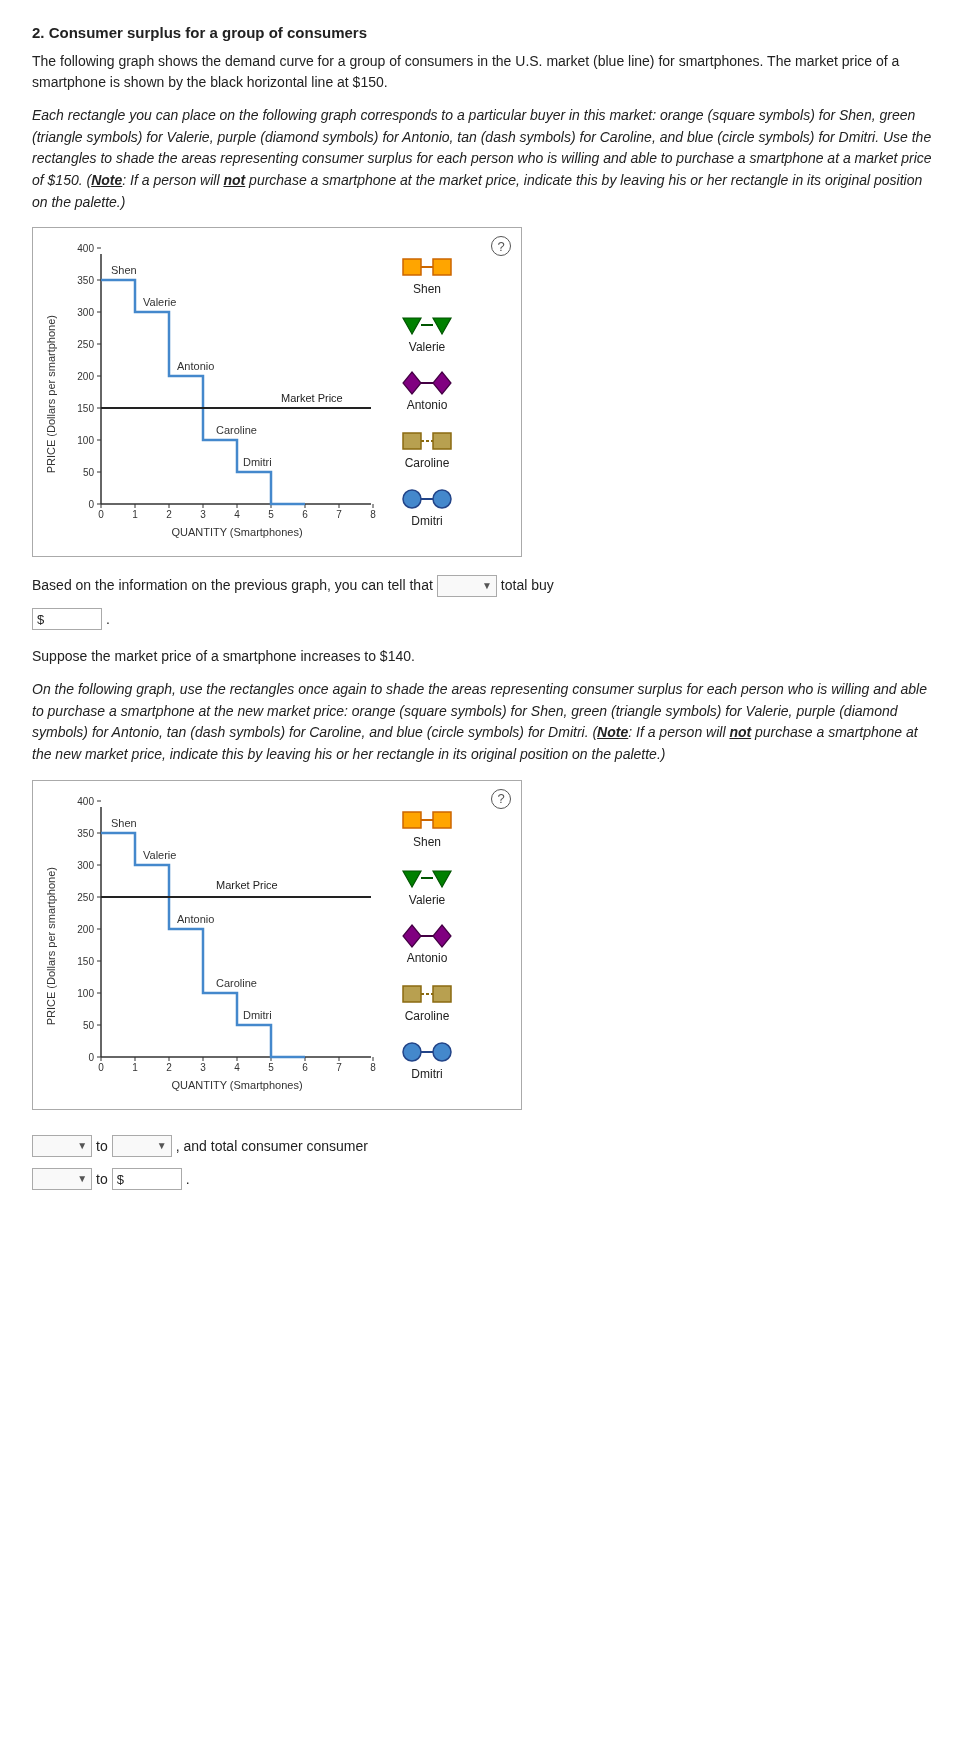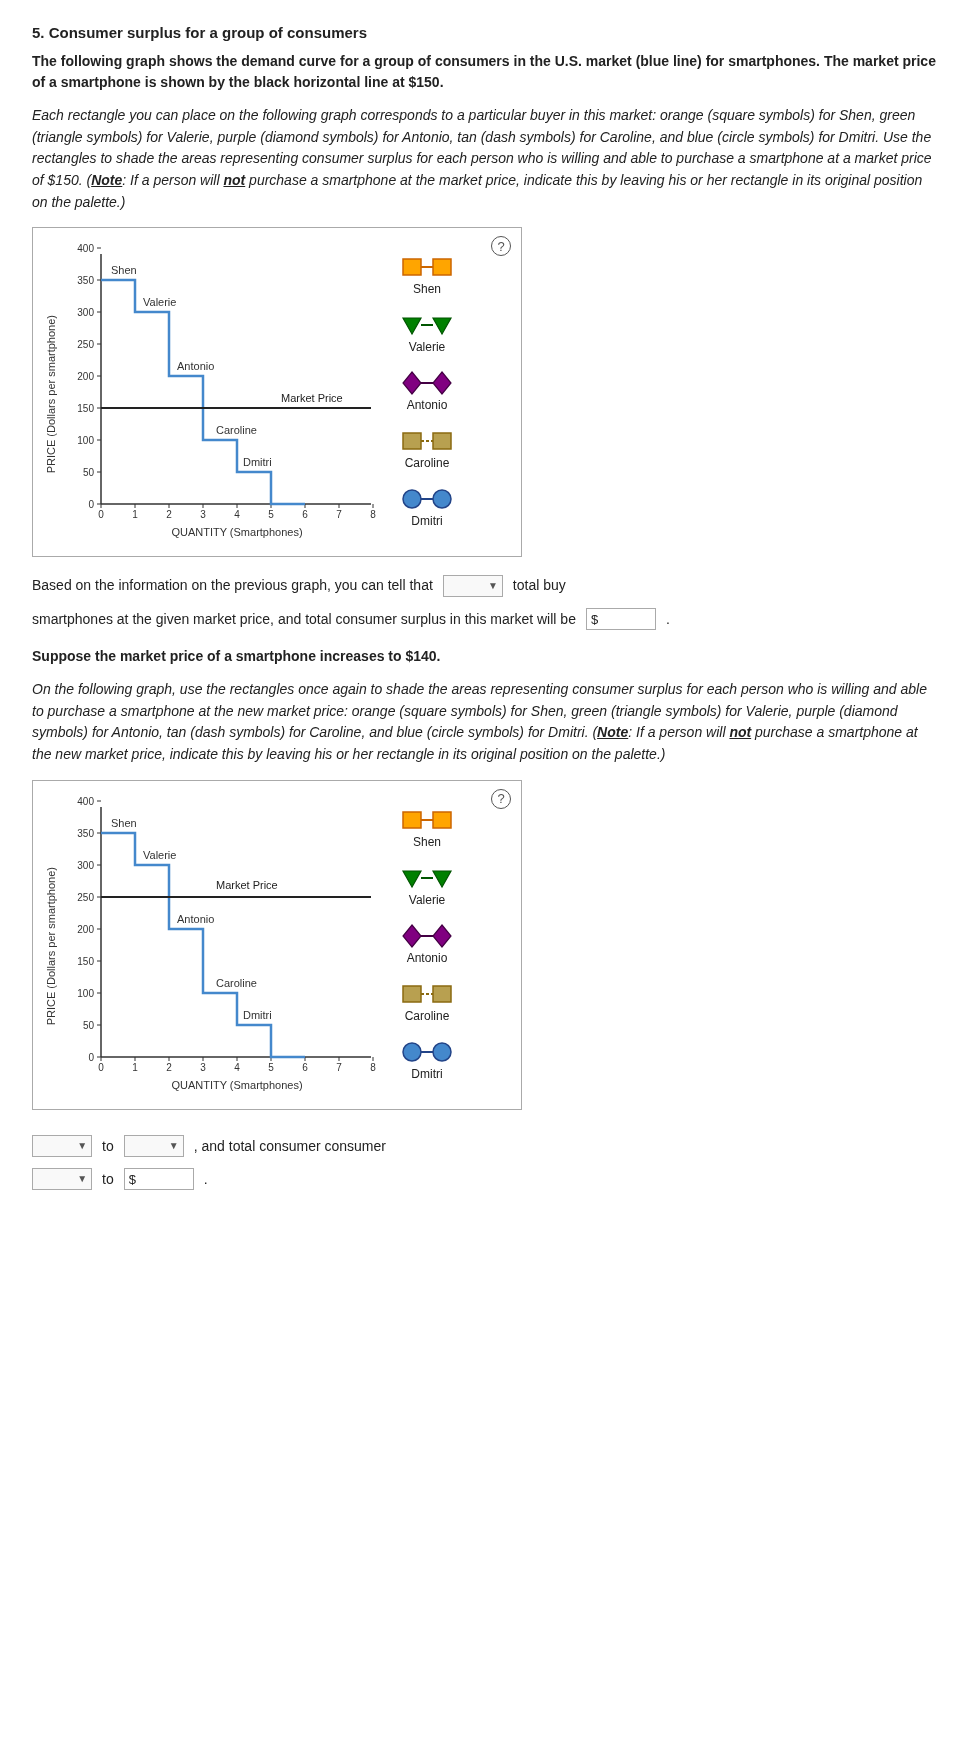--- a/index.html
+++ b/index.html
@@ -12,21 +12,20 @@
       padding: 24px 32px;
     }
     .section-title {
       font-weight: bold;
       font-size: 15px;
       margin-bottom: 10px;
     }
     .paragraph {
       margin-bottom: 12px;
       line-height: 1.5;
-      font-weight: bold;
     }
     .italic-block {
       font-style: italic;
       margin-bottom: 14px;
       line-height: 1.55;
     }
     .italic-block b {
       font-style: italic;
       font-weight: bold;
       text-decoration: underline;
@@ -94,21 +93,21 @@
     }
     .legend-label {
       font-size: 12px;
       text-align: center;
     }
     .fill-blank-line {
       display: flex;
       flex-direction: row;
       align-items: baseline;
       flex-wrap: wrap;
-      gap: 10px;
+      gap: 4px;
       margin-bottom: 8px;
       line-height: 1.8;
     }
     .dropdown-inline {
       display: inline-flex;
       align-items: center;
       border: 1px solid #aaa;
       background: #f9f9f9;
       padding: 1px 4px;
       font-size: 13px;
@@ -134,21 +133,21 @@
       font-size: 13px;
       margin-right: 1px;
     }
   </style>
 </head>
 <body>
 
 
 
 
-<div class="section-title">5. Consumer surplus for a group of consumers</div>
+<div class="section-title">2. Consumer surplus for a group of consumers</div>
 
 
 <div class="paragraph">The following graph shows the demand curve for a group of consumers in the U.S. market (blue line) for smartphones. The market price of a smartphone is shown by the black horizontal line at $150.</div>
 
 
 <div class="italic-block">
   Each rectangle you can place on the following graph corresponds to a particular buyer in this
   market: orange (square symbols) for Shen, green (triangle symbols) for Valerie, purple (diamond
   symbols) for Antonio, tan (dash symbols) for Caroline, and blue (circle symbols) for Dmitri. Use the
   rectangles to shade the areas representing consumer surplus for each person who is willing and able
@@ -291,21 +290,20 @@
 
 <div class="fill-blank-line">
   <span>Based on the information on the previous graph, you can tell that</span>
   <span class="dropdown-inline">
     <span>&nbsp;&nbsp;&nbsp;&nbsp;&nbsp;&nbsp;&nbsp;&nbsp;&nbsp;&nbsp;</span>
     <span class="dropdown-arrow">▼</span>
   </span>
   <span>total buy</span>
 </div>
 <div class="fill-blank-line">
-  <span>smartphones at the given market price, and total consumer surplus in this market will be</span>
   <span class="input-box">
     <span class="dollar-prefix">$</span>
     <span>&nbsp;&nbsp;&nbsp;&nbsp;&nbsp;&nbsp;&nbsp;</span>
   </span>
   <span>.</span>
 </div>
 
 
 <div class="paragraph" style="margin-top:14px;">Suppose the market price of a smartphone increases to $140.</div>
 

